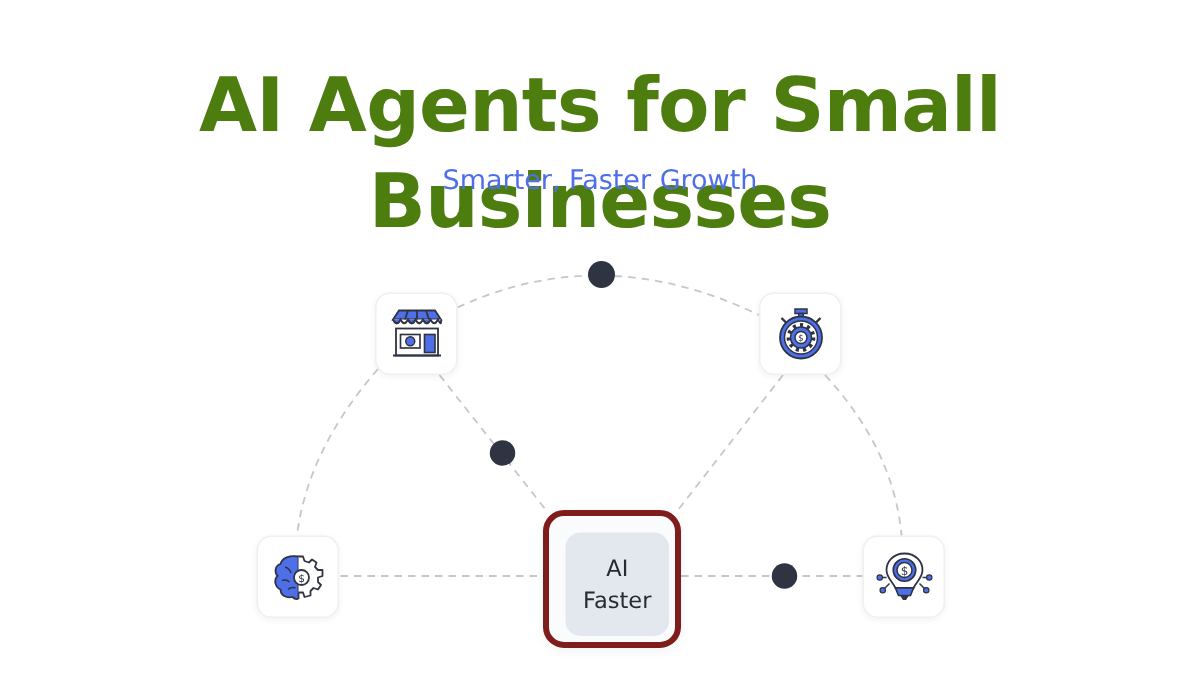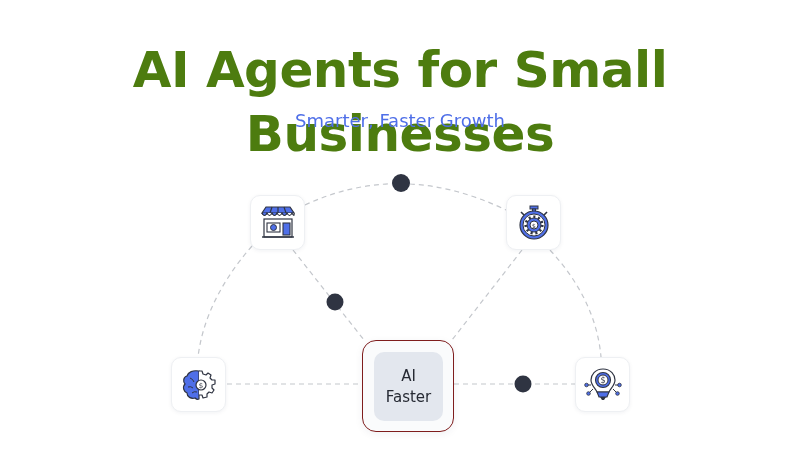--- a/index.html
+++ b/index.html
@@ -17,21 +17,21 @@
     svg.links { position: absolute; left: 0; top: 0; width: 800px; height: 450px; }
     .node {
       position: absolute; width: 55px; height: 55px; background: #ffffff;
       border: 1px solid #eef0f3; border-radius: 10px;
       box-shadow: 0 1px 4px rgba(20,30,60,0.06);
       display: flex; align-items: center; justify-content: center;
     }
     .node svg { width: 40px; height: 40px; }
     .center-outer {
       position: absolute; left: 362px; top: 340px; width: 92px; height: 92px;
-      background: #fafbfc; border: 1px solid #7f1d1d; border-radius: 14px;
+      background: #fafbfc; border: 4px solid #7f1d1d; border-radius: 14px;
       box-shadow: 0 2px 8px rgba(20,30,60,0.06);
     }
     .center-inner {
       position: absolute; left: 11px; top: 11px; width: 69px; height: 69px;
       background: #e3e7ee; border-radius: 10px;
       display: flex; flex-direction: column; align-items: center; justify-content: center;
       color: #262a33; font-family: "DejaVu Sans", sans-serif; font-size: 15px; line-height: 21px;
     }
   </style>
 </head>

